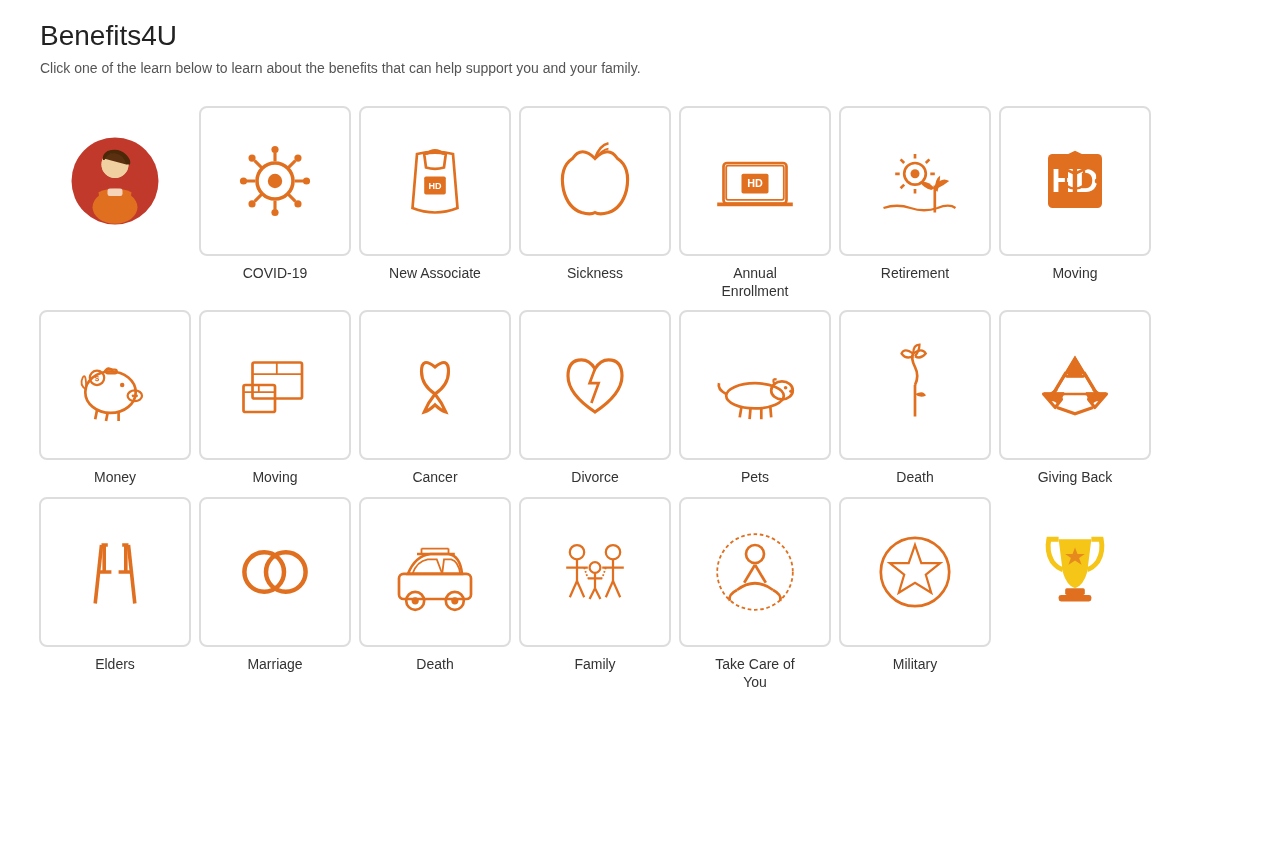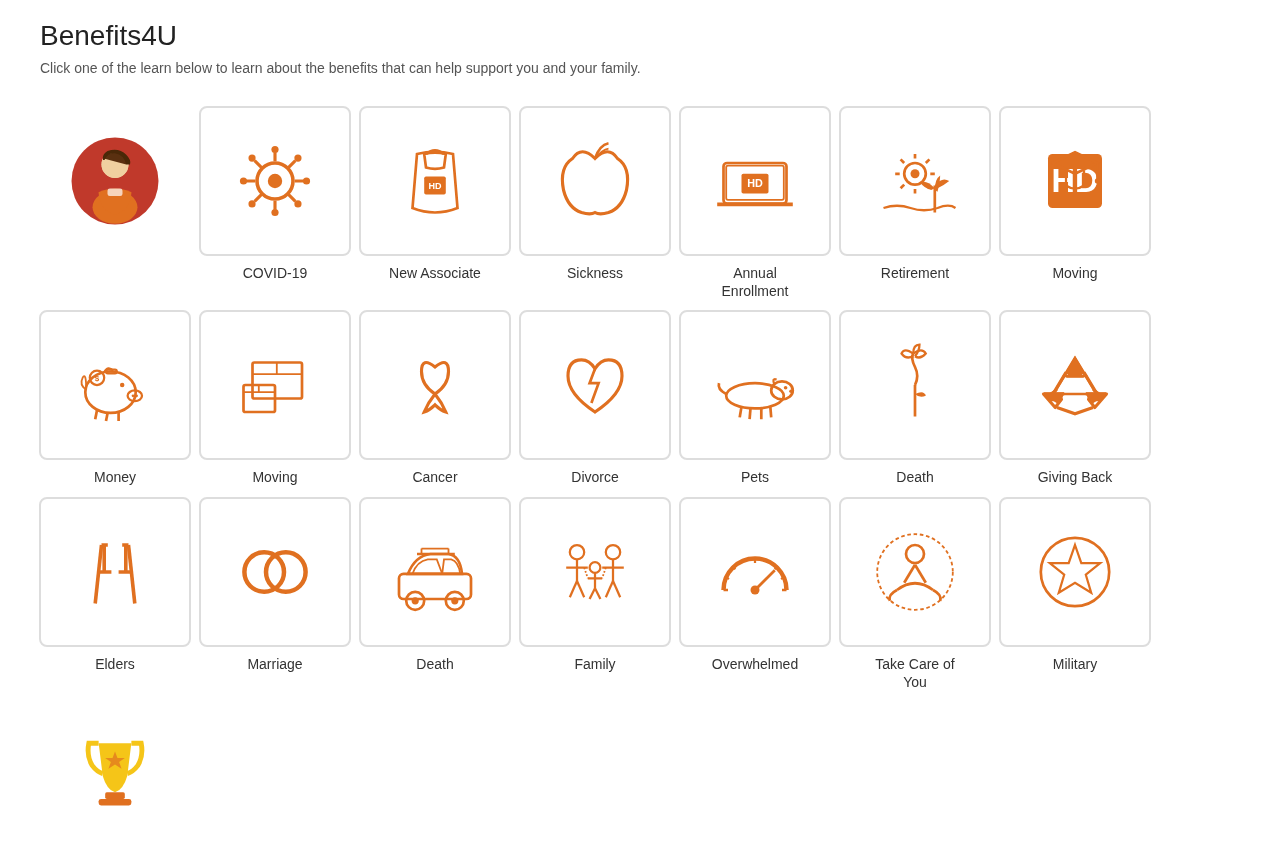--- a/index.html
+++ b/index.html
@@ -409,40 +409,20 @@
         <line x1="50" y1="68" x2="44" y2="80" stroke="#e07020" stroke-width="2.5"></line>
         <line x1="50" y1="68" x2="56" y2="80" stroke="#e07020" stroke-width="2.5"></line>
 
         <line x1="38" y1="45" x2="42" y2="57" stroke="#e07020" stroke-width="2" stroke-dasharray="2,2"></line>
         <line x1="62" y1="45" x2="58" y2="57" stroke="#e07020" stroke-width="2" stroke-dasharray="2,2"></line>
       </svg>
     </div>
     <div class="tile-label">Family</div>
   </div>
 
-  <div class="tile">
-    <div class="tile-icon">
-      <svg viewBox="0 0 100 100" xmlns="http://www.w3.org/2000/svg">
-
-        <path d="M15 70 A35 35 0 0 1 85 70" fill="none" stroke="#e07020" stroke-width="5"></path>
-
-        <line x1="15" y1="70" x2="20" y2="70" stroke="#e07020" stroke-width="3"></line>
-        <line x1="17" y1="55" x2="21" y2="58" stroke="#e07020" stroke-width="2.5"></line>
-        <line x1="25" y1="43" x2="28" y2="47" stroke="#e07020" stroke-width="2.5"></line>
-        <line x1="50" y1="35" x2="50" y2="40" stroke="#e07020" stroke-width="2.5"></line>
-        <line x1="75" y1="43" x2="72" y2="47" stroke="#e07020" stroke-width="2.5"></line>
-        <line x1="83" y1="55" x2="79" y2="58" stroke="#e07020" stroke-width="2.5"></line>
-        <line x1="85" y1="70" x2="80" y2="70" stroke="#e07020" stroke-width="3"></line>
-
-        <line x1="50" y1="70" x2="72" y2="48" stroke="#e07020" stroke-width="3"></line>
-        <circle cx="50" cy="70" r="5" fill="#e07020"></circle>
-      </svg>
-    </div>
-    <div class="tile-label">Overwhelmed</div>
-  </div>
 
 
   <div class="tile">
     <div class="tile-icon">
       <svg viewBox="0 0 100 100" xmlns="http://www.w3.org/2000/svg">
 
         <circle cx="50" cy="30" r="10" fill="none" stroke="#e07020" stroke-width="3"></circle>
 
         <path d="M30 70 Q50 55 70 70" fill="none" stroke="#e07020" stroke-width="3"></path>
         <path d="M30 70 Q20 75 22 82" fill="none" stroke="#e07020" stroke-width="3"></path>

